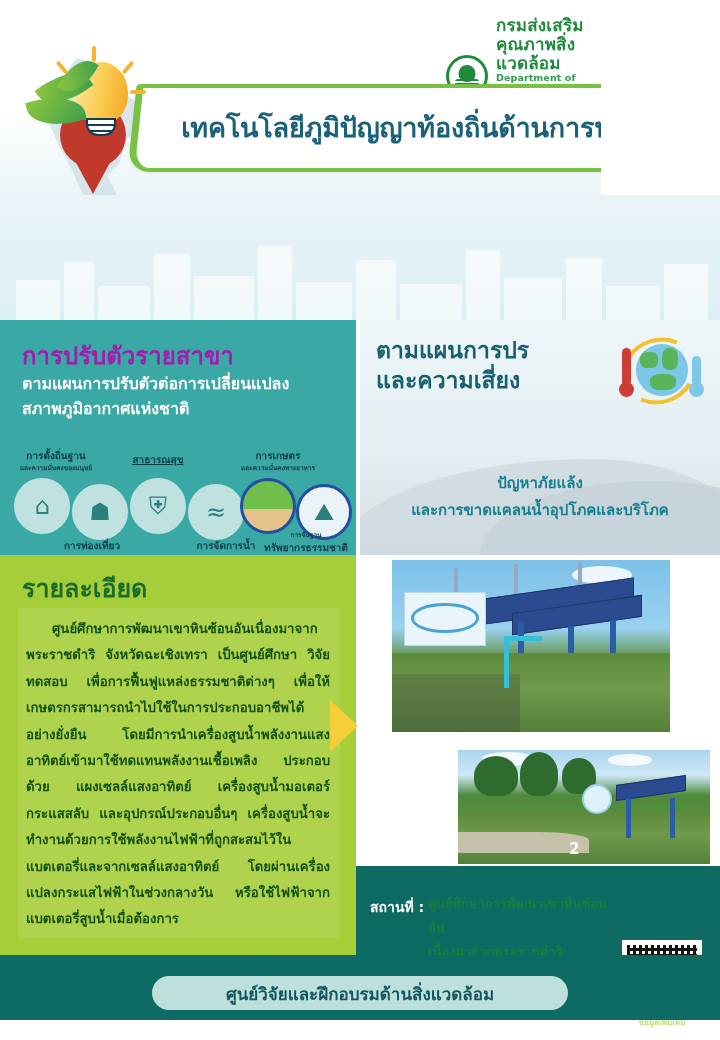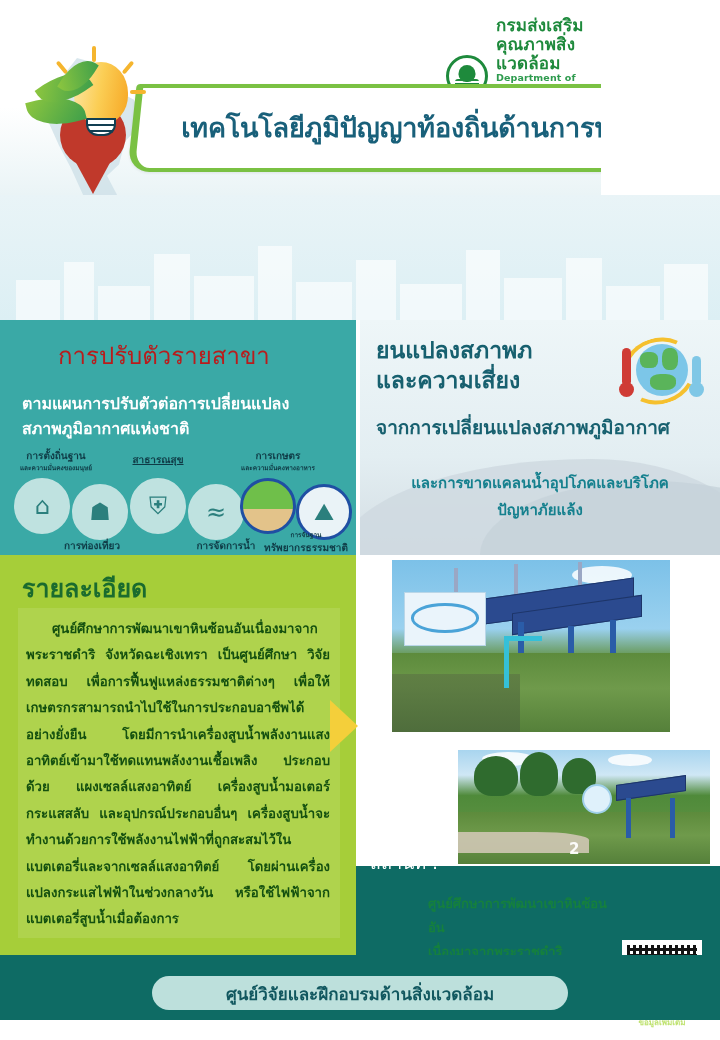--- a/index.html
+++ b/index.html
@@ -122,21 +122,21 @@
     overflow:hidden;
   }
   .panel-right .hill {
     position:absolute; left:-20px; bottom:0; width:420px; height:96px;
     background:#cfd9e0; border-radius:60% 40% 0 0 / 100% 100% 0 0; opacity:.85;
   }
   .panel-right .hill2 {
     position:absolute; left:120px; bottom:0; width:340px; height:74px;
     background:#c6d2da; border-radius:50% 50% 0 0 / 100% 100% 0 0; opacity:.8;
   }
-  .pl-h1 { position:absolute; left:22px; top:336px; font-size:24px; font-weight:normal; color:#b91c1c;margin-left:36px; }
+  .pl-h1 { position:absolute; left:22px; top:336px; font-size:24px; font-weight:bold; color:#a21caf; }
   .pl-h2 { position:absolute; left:22px; top:372px; font-size:16px; font-weight:bold; color:#ffffff; line-height:1.55; width:320px; }
 
   .pr-h1 { position:absolute; left:376px; top:336px; font-size:23px; font-weight:bold; color:#17606f; line-height:1.3; }
   .pr-h2 { position:absolute; left:376px; top:412px; font-size:19px; font-weight:bold; color:#17606f; }
   .pr-sub { position:absolute; left:360px; top:470px; width:360px; text-align:center; font-size:15px; font-weight:bold; color:#15808e; line-height:1.8; }
 
   
   .globe-icon { position:absolute; left:610px; top:330px; width:96px; height:82px; }
   .globe {
     position:absolute; left:26px; top:14px; width:52px; height:52px; border-radius:50%;
@@ -229,21 +229,21 @@
   .ph-tank { position:absolute; background:#dff1fb; border-radius:50%; border:2px solid #9fd0ea; }
   .ph-flag { position:absolute; width:4px; background:#9aa7c4; }
   .ph-road { position:absolute; left:0; bottom:10%; width:52%; height:18%;
     background:#cfc6b4; border-radius:0 40% 0 0; opacity:.9; }
 
   
   .loc-strip {
     position:absolute; left:356px; top:866px; width:364px; height:104px;
     background:#0e6b64;
   }
-  .loc-label { position:absolute; left:370px; top:848px; font-size:18px; font-weight:normal; color:#ffffff; }
+  .loc-label { position:absolute; left:370px; top:896px; font-size:14px; font-weight:bold; color:#ffffff; }
   .loc-value { position:absolute; left:428px; top:892px; width:180px;
     font-size:13px; font-weight:bold; color:#15803d; line-height:1.85; }
   .qr-wrap { position:absolute; left:622px; top:940px; width:80px; height:88px; }
   .qr {
     width:80px; height:74px; background:#ffffff; padding:5px;
   }
   .qr-grid {
     width:100%; height:100%;
     background-image:
       linear-gradient(90deg,#000 50%,transparent 50%),
@@ -320,21 +320,21 @@
       <div class="bldg" style="left:504px;width:58px;height:42px;"></div>
       <div class="bldg" style="left:566px;width:36px;height:62px;"></div>
       <div class="bldg" style="left:606px;width:54px;height:34px;"></div>
       <div class="bldg" style="left:664px;width:44px;height:56px;"></div>
     </div>
 
   </div>
 
   <div class="panel-left"></div>
   <div class="pl-h1">การปรับตัวรายสาขา</div>
-  <div class="pl-h2" style="white-space:pre-line;margin-top:20px;">ตามแผนการปรับตัวต่อการเปลี่ยนแปลง
+  <div class="pl-h2" style="white-space:pre-line;">ตามแผนการปรับตัวต่อการเปลี่ยนแปลง
 สภาพภูมิอากาศแห่งชาติ</div>
 
   <div class="sector-row">
     <div class="sc-lab" style="left:8px;top:2px;width:96px;">
       <span class="big">การตั้งถิ่นฐาน</span>
       <span class="small">และความมั่นคงของมนุษย์</span>
     </div>
     <div class="sc-lab" style="left:116px;top:6px;width:84px;text-decoration:underline;">
       <span class="big">สาธารณสุข</span>
     </div>
@@ -360,27 +360,26 @@
       <span class="small">การจันฐาน</span>
       <span class="big">ทรัพยากรธรรมชาติ</span>
     </div>
   </div>
 
   <div class="panel-right">
     <div class="hill"></div>
     <div class="hill2"></div>
   </div>
   <div class="pr-h1">
-    <div>ยนแปลงสภาพภ</div>
+    <div>ตามแผนการปร</div>
     <div>และความเสี่ยง</div>
   </div>
-  <div class="pr-h2">จากการเปลี่ยนแปลงสภาพภูมิอากาศ</div>
   <div class="pr-sub">
+    <div>ปัญหาภัยแล้ง</div>
     <div>และการขาดแคลนน้ำอุปโภคและบริโภค</div>
-    <div>ปัญหาภัยแล้ง</div>
   </div>
 
   <div class="globe-icon">
     <div class="arc"></div>
     <div class="arc2"></div>
     <div class="globe">
       <div class="land" style="left:4px;top:8px;width:18px;height:16px;"></div>
       <div class="land" style="left:26px;top:4px;width:16px;height:22px;"></div>
       <div class="land" style="left:14px;top:30px;width:26px;height:16px;"></div>
     </div>

